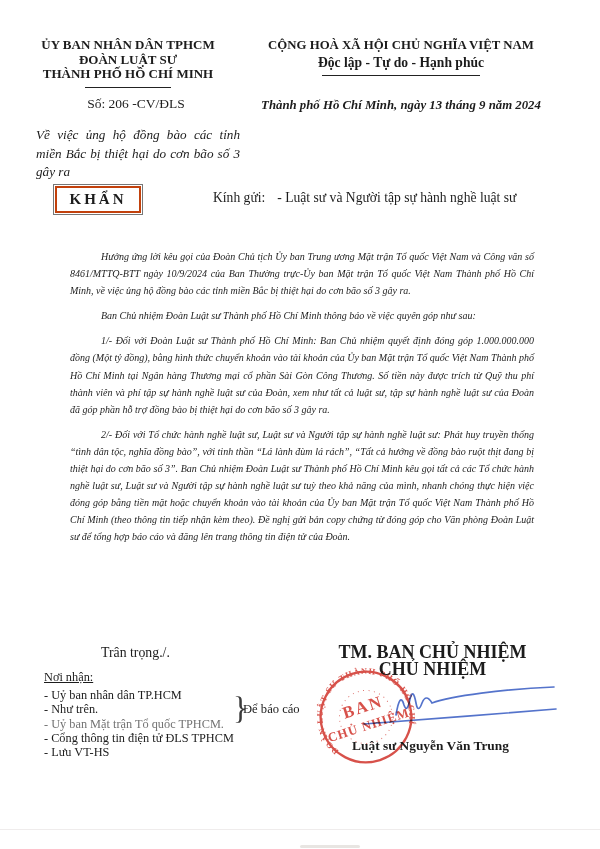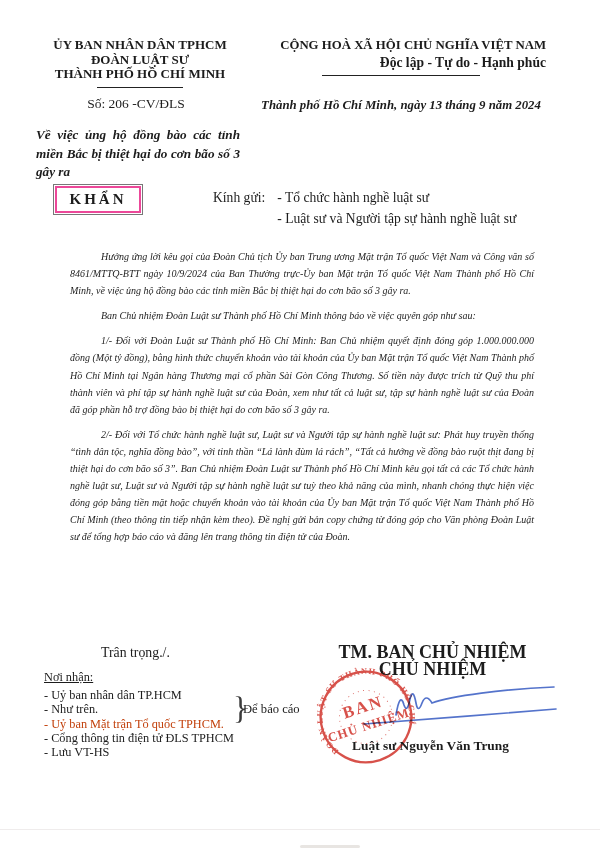--- a/index.html
+++ b/index.html
@@ -1,31 +1,31 @@
 <!DOCTYPE html>
 <html><head>
 <meta charset="utf-8">
 <style>
   html,body{margin:0;padding:0;background:#fff;}
   .page{
     position:relative;width:600px;height:849px;background:#fff;overflow:hidden;
     font-family:"Liberation Serif","DejaVu Serif",serif;color:#1c1c1c;
   }
   
-  .issuer{position:absolute;left:34px;top:38px;width:212px;text-align:center;
+  .issuer{position:absolute;left:22px;top:38px;width:212px;text-align:center;
           font-weight:bold;font-size:13px;line-height:14.5px;}
   .issuer-underline{width:86px;height:0;border-top:1.2px solid #222;margin:5px auto 0;}
   .doc-number{position:absolute;left:30px;top:96px;width:212px;text-align:center;
           font-size:13.5px;}
   .subject{position:absolute;left:36px;top:126px;width:204px;
-          font-style:italic;font-weight:bold;font-size:13.2px;line-height:18.5px;text-align:justify;}
+          font-style:italic;font-weight:normal;font-size:13.2px;line-height:18.5px;text-align:justify;}
   .urgent-box{position:absolute;left:55px;top:186px;width:82px;padding:3px 0;
-          border:2px solid #ec4899;outline:1px solid #777;outline-offset:1px;
+          border:2px solid #c2410c;outline:1px solid #777;outline-offset:1px;
           text-align:center;font-weight:bold;font-size:15px;letter-spacing:3px;}
-  .national{position:absolute;left:256px;top:38px;width:290px;text-align:right;}
+  .national{position:absolute;left:256px;top:38px;width:290px;text-align:center;}
   .national-l1{font-weight:bold;font-size:12.8px;}
   .national-l2{font-weight:bold;font-size:13.6px;margin-top:2px;}
   .national-underline{width:158px;height:0;border-top:1.2px solid #222;margin:4px auto 0;}
   .dateline{position:absolute;left:256px;top:98px;width:290px;text-align:center;
           font-style:italic;font-weight:bold;font-size:12.8px;}
   
   .recipients{position:absolute;left:213px;top:188px;width:345px;display:flex;gap:12px;
           font-size:13.6px;line-height:20.5px;}
   .recipients .label{white-space:nowrap;}
   
@@ -45,21 +45,21 @@
   .stamp .stamp-big{font-size:17px;font-weight:bold;fill:#d23a32;letter-spacing:2px;
           font-family:"Liberation Serif",serif;}
   .stamp .stamp-mid{font-size:13px;font-weight:bold;fill:#d23a32;letter-spacing:1px;
           font-family:"Liberation Serif",serif;}
   .autograph{position:absolute;left:358px;top:663px;width:210px;height:70px;}
   .autograph path{stroke:#4b6cc8;stroke-width:1.7;fill:none;stroke-linecap:round;opacity:.95;}
   
   .distribution{position:absolute;left:44px;top:670px;font-size:12.3px;line-height:14.2px;}
   .distribution .label{text-decoration:underline;display:inline-block;margin-bottom:4px;}
   .distribution .item{white-space:nowrap;}
-  .distribution .faded{color:#c2410c;}
+  .distribution .faded{color:#737373;}
   .dist-bracket{position:absolute;left:233px;top:692px;font-size:31px;font-weight:300;
           color:#3a3a3a;transform:scaleY(1.05);line-height:31px;}
   .dist-note{position:absolute;left:243px;top:702px;font-size:12.6px;}
   
   .page-edge{position:absolute;left:0;top:829px;width:600px;height:1px;background:#efecec;}
   .smudge{position:absolute;left:300px;top:845px;width:60px;height:3px;background:#dedad6;
           border-radius:2px;opacity:.7;}
 </style>
 </head>
 <body>
@@ -81,21 +81,20 @@
   <div class="national">
     <div class="national-l1">CỘNG HOÀ XÃ HỘI CHỦ NGHĨA VIỆT NAM</div>
     <div class="national-l2">Độc lập - Tự do - Hạnh phúc</div>
     <div class="national-underline"></div>
   </div>
   <div class="dateline">Thành phố Hồ Chí Minh, ngày 13 tháng 9 năm 2024</div>
 
   <div class="recipients">
     <span class="label">Kính gửi:</span>
     <div>
-      <div>- Tổ chức hành nghề luật sư</div>
       <div>- Luật sư và Người tập sự hành nghề luật sư</div>
     </div>
   </div>
 
   <div class="body-block">
     <p>Hưởng ứng lời kêu gọi của Đoàn Chủ tịch Ủy ban Trung ương Mặt trận Tổ quốc Việt Nam và Công văn số 8461/MTTQ-BTT ngày 10/9/2024 của Ban Thường trực-Ủy ban Mặt trận Tổ quốc Việt Nam Thành phố Hồ Chí Minh, về việc ủng hộ đồng bào các tỉnh miền Bắc bị thiệt hại do cơn bão số 3 gây ra.</p>
     <p>Ban Chủ nhiệm Đoàn Luật sư Thành phố Hồ Chí Minh thông báo về việc quyên góp như sau:</p>
     <p>1/- Đối với Đoàn Luật sư Thành phố Hồ Chí Minh: Ban Chủ nhiệm quyết định đóng góp 1.000.000.000 đồng (Một tỷ đồng), bằng hình thức chuyển khoản vào tài khoản của Ủy ban Mặt trận Tổ quốc Việt Nam Thành phố Hồ Chí Minh tại Ngân hàng Thương mại cổ phần Sài Gòn Công Thương. Số tiền này được trích từ Quỹ thu phí thành viên và phí tập sự hành nghề luật sư của Đoàn, xem như tất cả luật sư, tập sự hành nghề luật sư của Đoàn đã góp phần hỗ trợ đồng bào bị thiệt hại do cơn bão số 3 gây ra.</p>
     <p>2/- Đối với Tổ chức hành nghề luật sư, Luật sư và Người tập sự hành nghề luật sư: Phát huy truyền thống “tình dân tộc, nghĩa đồng bào”, với tinh thần “Lá lành đùm lá rách”, “Tất cả hướng về đồng bào ruột thịt đang bị thiệt hại do cơn bão số 3”. Ban Chủ nhiệm Đoàn Luật sư Thành phố Hồ Chí Minh kêu gọi tất cả các Tổ chức hành nghề luật sư, Luật sư và Người tập sự hành nghề luật sư tuỳ theo khả năng của mình, nhanh chóng thực hiện việc đóng góp bằng tiền mặt hoặc chuyển khoản vào tài khoản của Ủy ban Mặt trận Tổ quốc Việt Nam Thành phố Hồ Chí Minh (theo thông tin tiếp nhận kèm theo). Đề nghị gửi bản copy chứng từ đóng góp cho Văn phòng Đoàn Luật sư để tổng hợp báo cáo và đăng lên trang thông tin điện tử của Đoàn.</p>
   </div>

